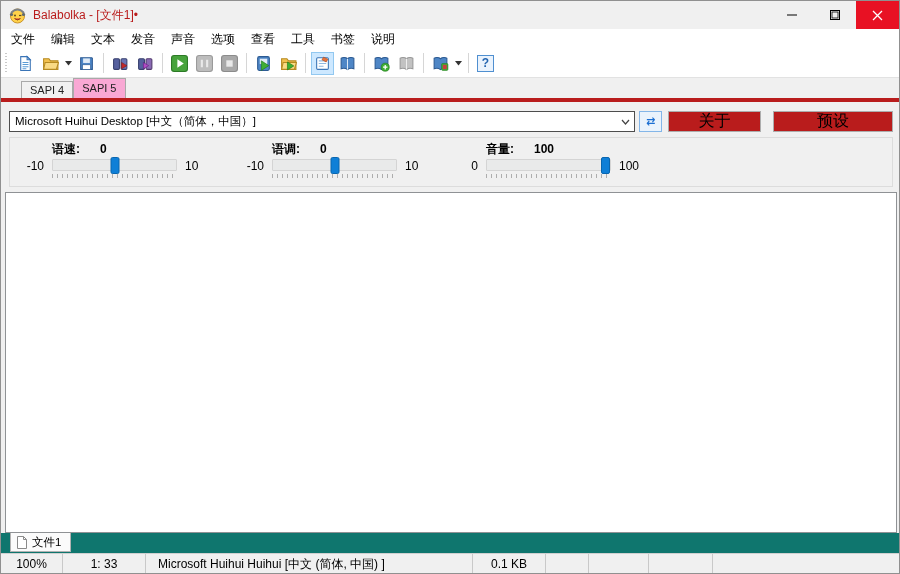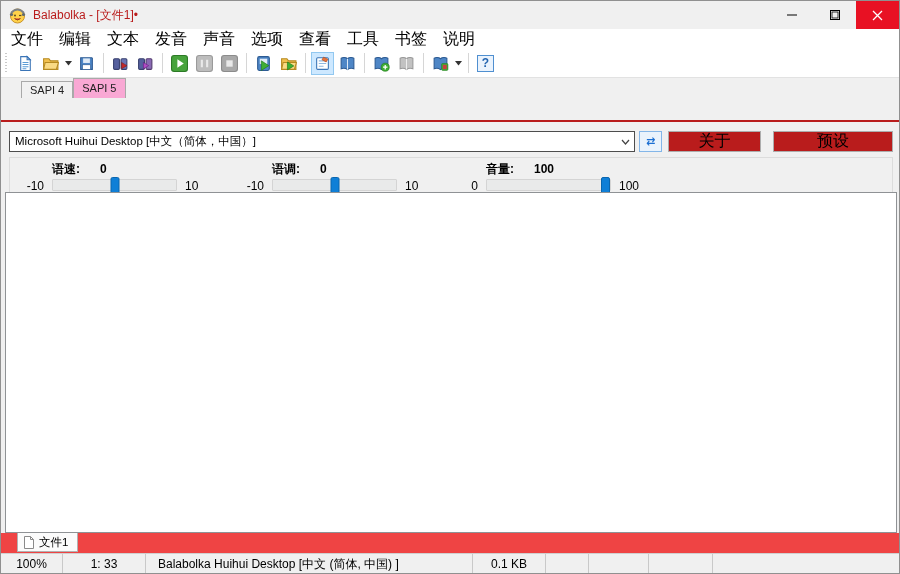--- a/index.html
+++ b/index.html
@@ -10,38 +10,38 @@
   
   .titlebar { position:absolute; top:0; left:0; right:0; height:28px; background:#f0f0f0; display:flex; align-items:center; }
   .app-icon { width:17px; height:17px; margin-left:8px; flex:0 0 auto; }
   .title-text { margin-left:7px; font-size:12px; color:#b91c1c; }
   .win-controls { position:absolute; right:0; top:0; height:28px; display:flex; }
   .win-btn { width:43px; height:28px; display:flex; align-items:center; justify-content:center; }
   .win-btn.close { background:#e81123; }
 
   
   .menubar { position:absolute; top:28px; left:0; right:0; height:20px; background:#fff; display:flex; align-items:center; padding-left:2px; }
-  .menu-item { padding:0 8px; height:20px; line-height:20px; font-size:16px; }
+  .menu-item { padding:0 8px; height:20px; line-height:20px; font-size:12px; }
 
   
   .toolbar { position:absolute; top:48px; left:0; right:0; height:29px; background:#fff; border-bottom:1px solid #e2e2e2; display:flex; align-items:center; padding-left:3px; }
   .grip { width:5px; height:20px; margin:0 3px 0 1px; background:repeating-linear-gradient(to bottom,#c9c9c9 0,#c9c9c9 1px,transparent 1px,transparent 3px); background-size:2px 100%; background-repeat:repeat-y; }
   .tb-btn { width:23px; height:23px; border:1px solid transparent; display:flex; align-items:center; justify-content:center; background:transparent; margin:0 1px; }
   .tb-btn svg { width:17px; height:17px; }
   .tb-btn.active { background:#cde8ff; border-color:#92c8f0; }
   .tb-sep { width:1px; height:20px; background:#d6d6d6; margin:0 4px; }
   .dd-arrow { width:11px; height:23px; display:flex; align-items:center; justify-content:center; }
   .dd-arrow svg { width:7px; height:5px; }
   .help-glyph { width:17px; height:17px; border:1px solid #4f8fd0; background:#eaf3fd; color:#2465b0; font-weight:bold; font-size:12px; line-height:15px; text-align:center; }
 
   
   .tabs-row { position:absolute; top:77px; left:0; right:0; height:20px; display:flex; align-items:flex-end; padding-left:20px; }
   .tab { height:17px; line-height:16px; padding:0 8px; font-size:11px; background:#f1f1f1; border:1px solid #a9a9a9; border-bottom:none; margin-bottom:0; color:#222; }
   .tab.active { height:20px; line-height:19px; background:#f9a8d4; position:relative; z-index:3; }
-  .voice-panel { position:absolute; top:97px; left:0; right:0; height:94px; background:#f0f0f0; border-top:2px solid #b91c1c; z-index:1;margin-top:22px; }
+  .voice-panel { position:absolute; top:97px; left:0; right:0; height:94px; background:#f0f0f0; border-top:4px solid #b91c1c; z-index:1; }
 
   
   .voice-combo { position:absolute; left:8px; top:9px; width:626px; height:21px; background:#fff; border:1px solid #4d4d4d; display:flex; align-items:center; }
   .voice-combo .combo-text { flex:1; padding-left:5px; font-size:11.5px; white-space:nowrap; overflow:hidden; }
   .combo-chevron { width:18px; height:100%; display:flex; align-items:center; justify-content:center; }
   .sq-btn { position:absolute; top:9px; height:21px; background:#b91c1c; border:1px solid #adadad; display:flex; align-items:center; justify-content:center; font-size:16px; }
   .refresh-btn { left:638px; width:23px; background:#eaf3fc; border-color:#84b6e8; color:#1c6fd2; font-weight:bold; font-size:11px; font-style:italic; }
   .about-btn { left:667px; width:93px; }
   .preset-btn { left:772px; width:120px; }
 
@@ -57,21 +57,21 @@
   .track { position:relative; height:12px; background:#e9eaea; border:1px solid #d4d4d4; border-radius:1px; }
   .thumb { position:absolute; top:-3px; width:9px; height:17px; background:#0f7fd7; border:1px solid #0a66af; border-radius:2px; }
   .thumb.center { left:50%; transform:translateX(-50%); }
   .thumb.end { right:0; }
   .ticks { height:4px; margin-top:3px; background:repeating-linear-gradient(to right,#adadad 0,#adadad 1px,transparent 1px,transparent 5px); }
 
   
   .editor { position:absolute; top:191px; left:4px; width:892px; height:341px; background:#fff; border:1px solid #8f9295; z-index:2; font-size:12px; padding:2px 4px; outline:none; }
 
   
-  .doctab-row { position:absolute; top:532px; left:0; right:0; height:20px; background:#ef4444; display:flex; align-items:flex-start; padding-left:16px; }
+  .doctab-row { position:absolute; top:532px; left:0; right:0; height:20px; background:#0f766e; display:flex; align-items:flex-start; padding-left:9px; }
   .doc-tab { height:19px; padding:0 9px 0 6px; background:#fbfbfb; border:1px solid #b2b2b2; border-top:none; display:flex; align-items:center; gap:5px; font-size:11.5px; }
   .doc-tab svg { width:10px; height:13px; }
 
   
   .statusbar { position:absolute; top:552px; left:0; right:0; height:40px; background:#f0f0f0; border-top:1px solid #d0d0d0; font-size:12px; }
   .sb-cell { position:absolute; top:0; height:21px; line-height:21px; border-right:1px solid #c9c9c9; overflow:hidden; white-space:nowrap; }
   .sb-zoom   { left:0;   width:62px;  text-align:center; }
   .sb-cursor { left:62px; width:83px; text-align:center; }
   .sb-voice  { left:145px; width:327px; padding-left:12px; }
   .sb-size   { left:472px; width:73px; text-align:center; }
@@ -350,21 +350,21 @@
         <path d="M0.5 0.5h6l3 3v9h-9z" fill="#fff" stroke="#8a8a8a"></path>
         <path d="M6.5 0.5v3h3" fill="none" stroke="#8a8a8a"></path>
       </svg>
       <span>文件1</span>
     </div>
   </div>
 
   <div class="statusbar">
     <div class="sb-cell sb-zoom">100%</div>
     <div class="sb-cell sb-cursor">1:  33</div>
-    <div class="sb-cell sb-voice">Balabolka Huihui Desktop [中文 (简体, 中国) ]</div>
+    <div class="sb-cell sb-voice">Microsoft Huihui Huihui [中文 (简体, 中国) ]</div>
     <div class="sb-cell sb-size">0.1 KB</div>
     <div class="sb-cell sb-e1"></div>
     <div class="sb-cell sb-e2"></div>
     <div class="sb-cell sb-e3"></div>
     <div class="sb-cell sb-e4"></div>
     <svg class="sb-grip" viewBox="0 0 13 13">
       <g fill="#a6a6a6">
         <rect x="10" y="10" width="2" height="2"></rect>
           <rect x="10" y="6" width="2" height="2"></rect>
           <rect x="10" y="2" width="2" height="2"></rect>

